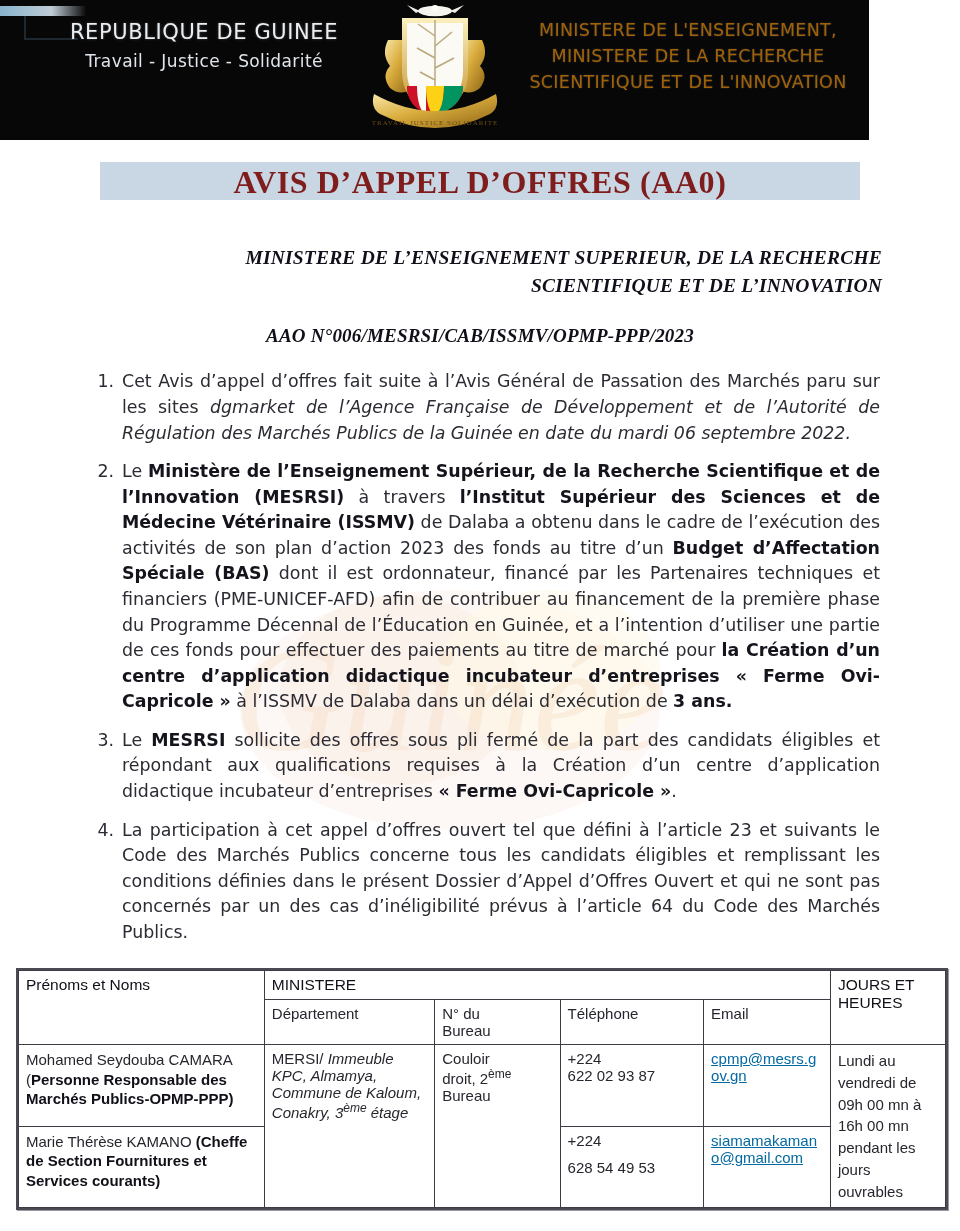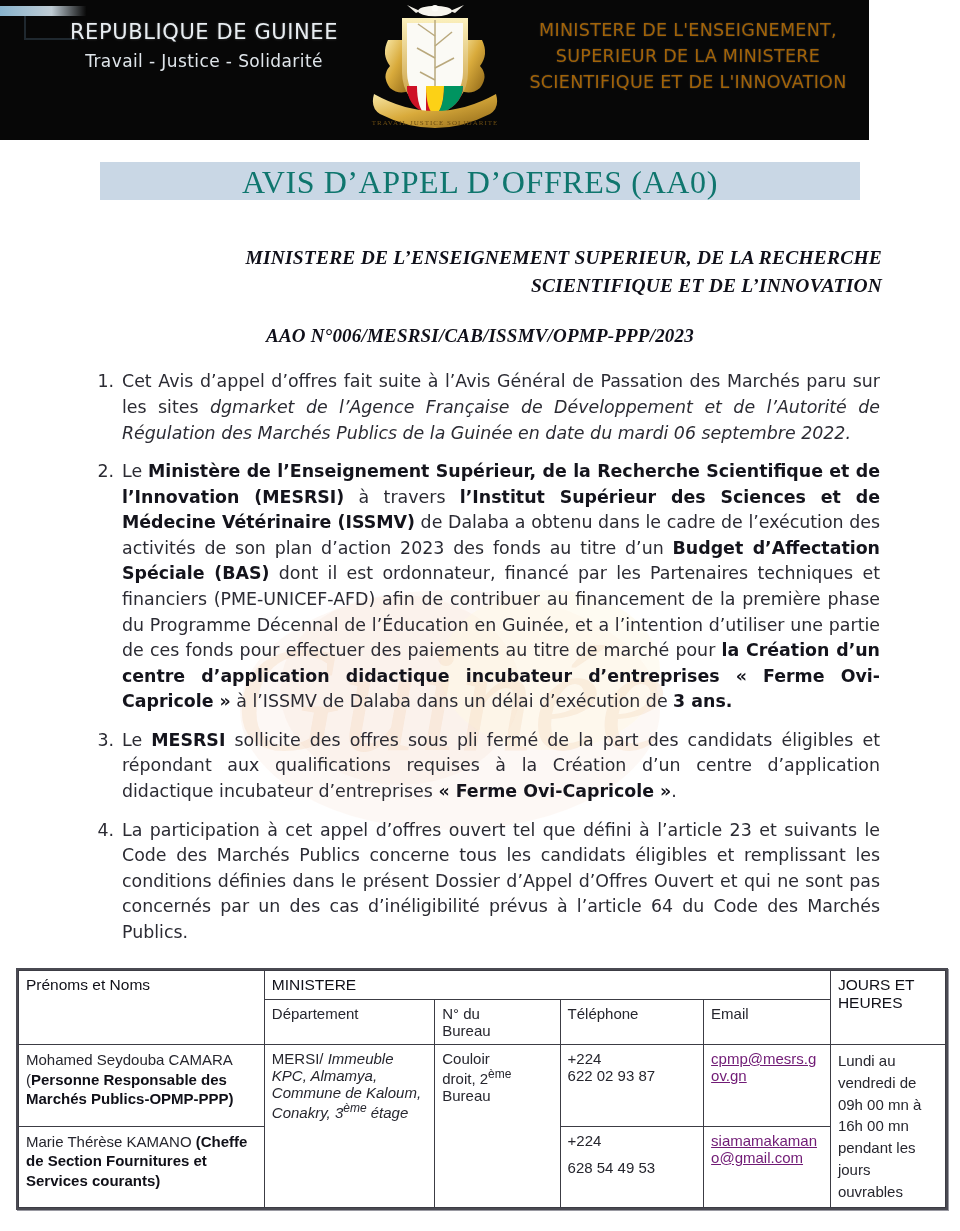--- a/index.html
+++ b/index.html
@@ -66,22 +66,22 @@
   .title-wrap{
     position:relative;margin-top:18px;height:52px;
   }
   .title-band{
     position:absolute;left:100px;top:4px;width:760px;height:38px;
     background:#c9d7e5;
   }
   .doc-title{
     position:relative;text-align:center;
     font-family:"Liberation Serif", serif;
-    font-weight:normal;font-size:32px;letter-spacing:.6px;
-    color:#0f766e;padding-top:6px;
+    font-weight:bold;font-size:32px;letter-spacing:.6px;
+    color:#7f1d1d;padding-top:6px;
   }
   .doc-subtitle{
     margin:34px 78px 0 78px;text-align:right;
     font-family:"Liberation Serif", serif;
     font-weight:bold;font-style:italic;font-size:19.5px;line-height:1.42;
     color:#10101a;letter-spacing:.2px;
   }
   .doc-ref{
     margin:26px 0 0 0;text-align:center;
     font-family:"Liberation Serif", serif;
@@ -122,21 +122,21 @@
     font-size:15px;color:#26262e;border-radius:18px;
   }
   table.contact td,table.contact th{
     border:1.4px solid #3c3c44;
     padding:5px 7px;vertical-align:top;text-align:left;
     font-weight:normal;
   }
   .th-bold{font-weight:bold;font-size:15.5px;color:#101018;}
   .th-center{text-align:center;}
   .cell-italic{font-style:italic;}
-  .mail{color:#701a75;text-decoration:underline;word-break:break-all;}
+  .mail{color:#0369a1;text-decoration:underline;word-break:break-all;}
   .nowrapname{line-height:1.3;}
   .nm b{font-weight:bold;color:#101018;}
   sup{font-size:12px;}
   .c-name{width:270px;}
   .c-dept{width:175px;}
   .c-bur{width:128px;}
   .c-tel{width:145px;}
   .c-mail{width:133px;}
   .c-hours{width:110px;}
   .hours-cell{line-height:1.45;}
@@ -197,21 +197,21 @@
       <path d="M47 84 q0 20 19 27 q-9 -9 -9 -27 z" fill="#ce1126"></path>
       <path d="M57 84 h9 v30 q-9 -8 -9 -30 z" fill="#fbfaf5"></path>
     </g>
 
     <path d="M14 92 q61 34 122 0 q4 14 -6 20 q-55 28 -110 0 q-10 -6 -6 -20 z" fill="url(#gold)"></path>
     <text x="75" y="123" text-anchor="middle" font-family="'Liberation Serif',serif" font-size="7" fill="#6b4c12" letter-spacing="1">TRAVAIL  JUSTICE  SOLIDARITE</text>
   </svg>
 
   <div class="hdr-right">
     <div>MINISTERE DE L'ENSEIGNEMENT,</div>
-    <div>SUPERIEUR DE LA MINISTERE</div>
+    <div>MINISTERE DE LA RECHERCHE</div>
     <div>SCIENTIFIQUE ET DE L'INNOVATION</div>
   </div>
 </div>
 
 <svg class="watermark" viewBox="0 0 640 300">
   <ellipse cx="300" cy="150" rx="210" ry="120" fill="#f6d9c8" opacity=".35"></ellipse>
   <ellipse cx="250" cy="130" rx="120" ry="95" fill="#f0c6b4" opacity=".3"></ellipse>
   <ellipse cx="400" cy="110" rx="110" ry="80" fill="#fdf0c8" opacity=".45"></ellipse>
   <text x="300" y="190" text-anchor="middle" font-family="'Liberation Serif',serif" font-size="150" fill="#e8b07a" opacity=".35" font-style="italic">Guinée</text>
 </svg>

